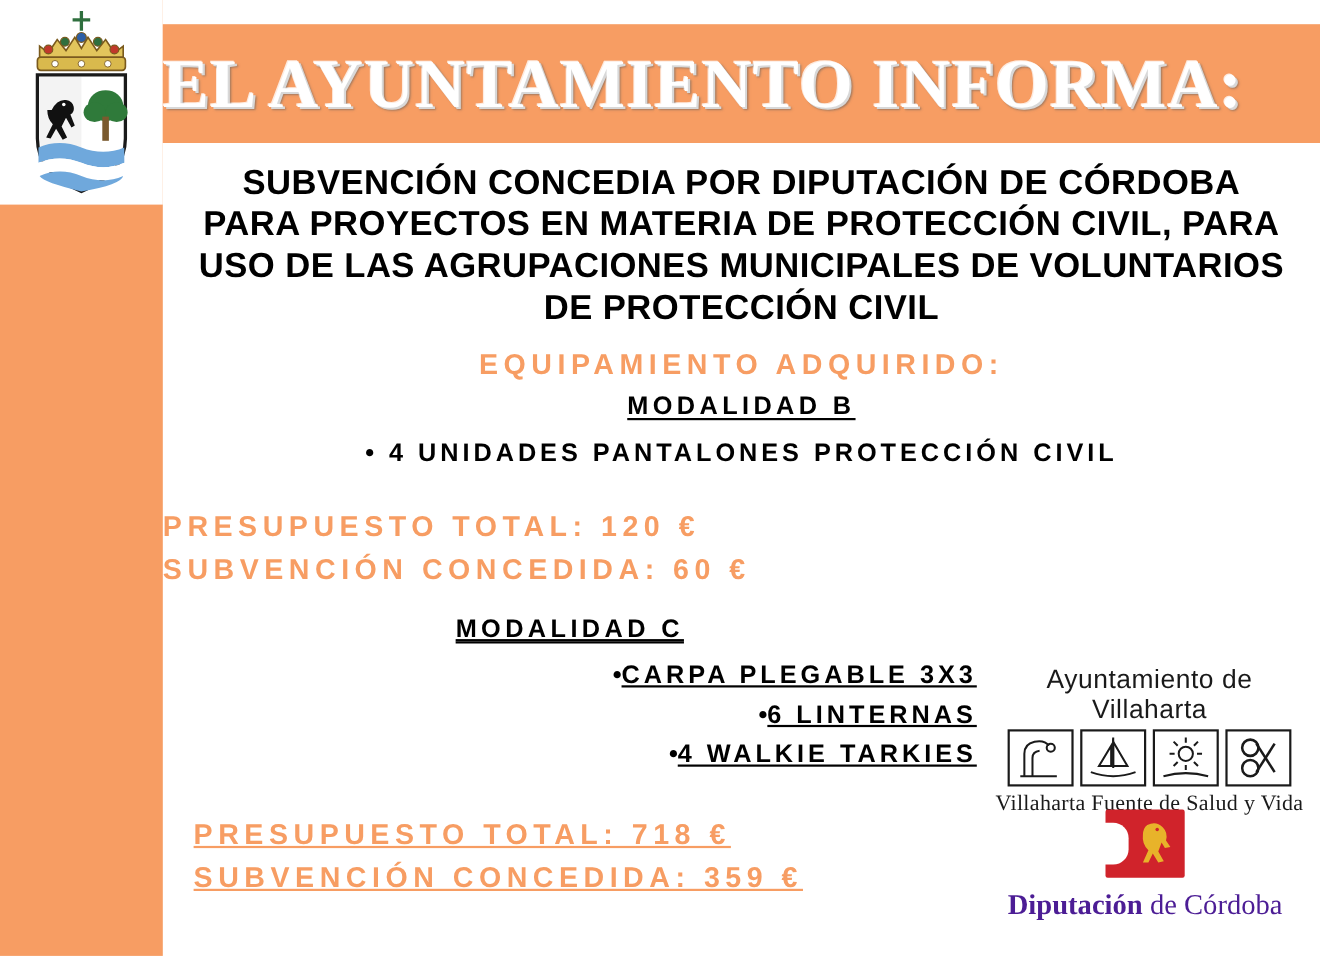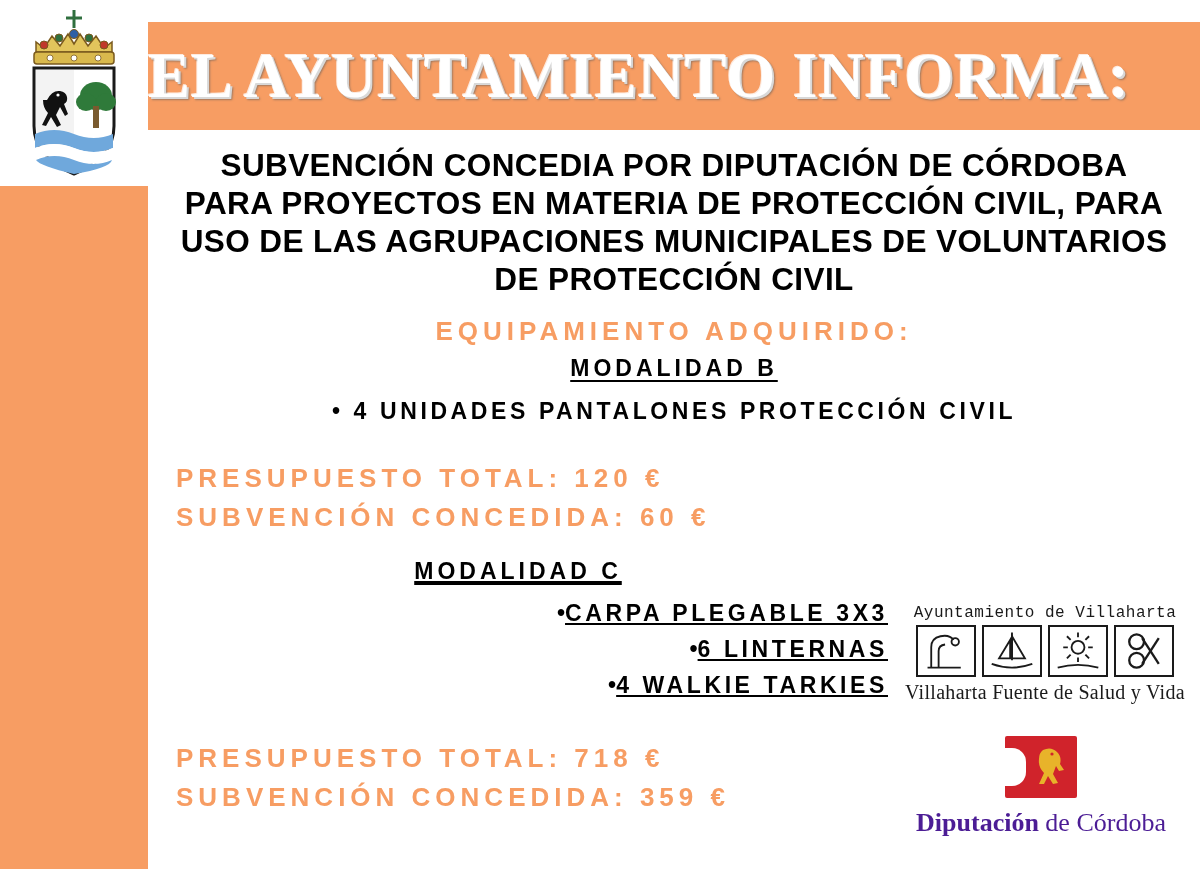--- a/index.html
+++ b/index.html
@@ -112,21 +112,20 @@
     text-align: center;
     font-weight: bold;
     font-size: 23px;
     letter-spacing: 3.6px;
     color: #000000;
     margin-top: 16px;
   }
 
   .money-block {
     margin-top: 34px;
-    padding-left: 28px;
     font-weight: bold;
     font-size: 26px;
     letter-spacing: 5px;
     color: #f79d63;
     line-height: 39px;
   }
 
   .modalidad-c-wrap {
     margin-top: 21px;
     width: 740px;
@@ -158,33 +157,34 @@
   }
 
   .money-block-2 {
     margin-top: 36px;
     padding-left: 28px;
     font-weight: bold;
     font-size: 26px;
     letter-spacing: 5px;
     color: #f79d63;
     line-height: 39px;
+    text-decoration: underline;
   }
 
   
   .logo-villaharta {
     position: absolute;
     right: 14px;
     top: 466px;
     width: 282px;
     text-align: center;
   }
   .lv-top {
-    font-family: Liberation Mono, monospace;
-    font-size: 16px;
+    font-family: Liberation Sans, sans-serif;
+    font-size: 24px;
     color: #1a1a1a;
     letter-spacing: 0.5px;
   }
   .lv-icons {
     display: flex;
     justify-content: center;
     gap: 6px;
     margin-top: 3px;
   }
   .lv-icons .cell {

